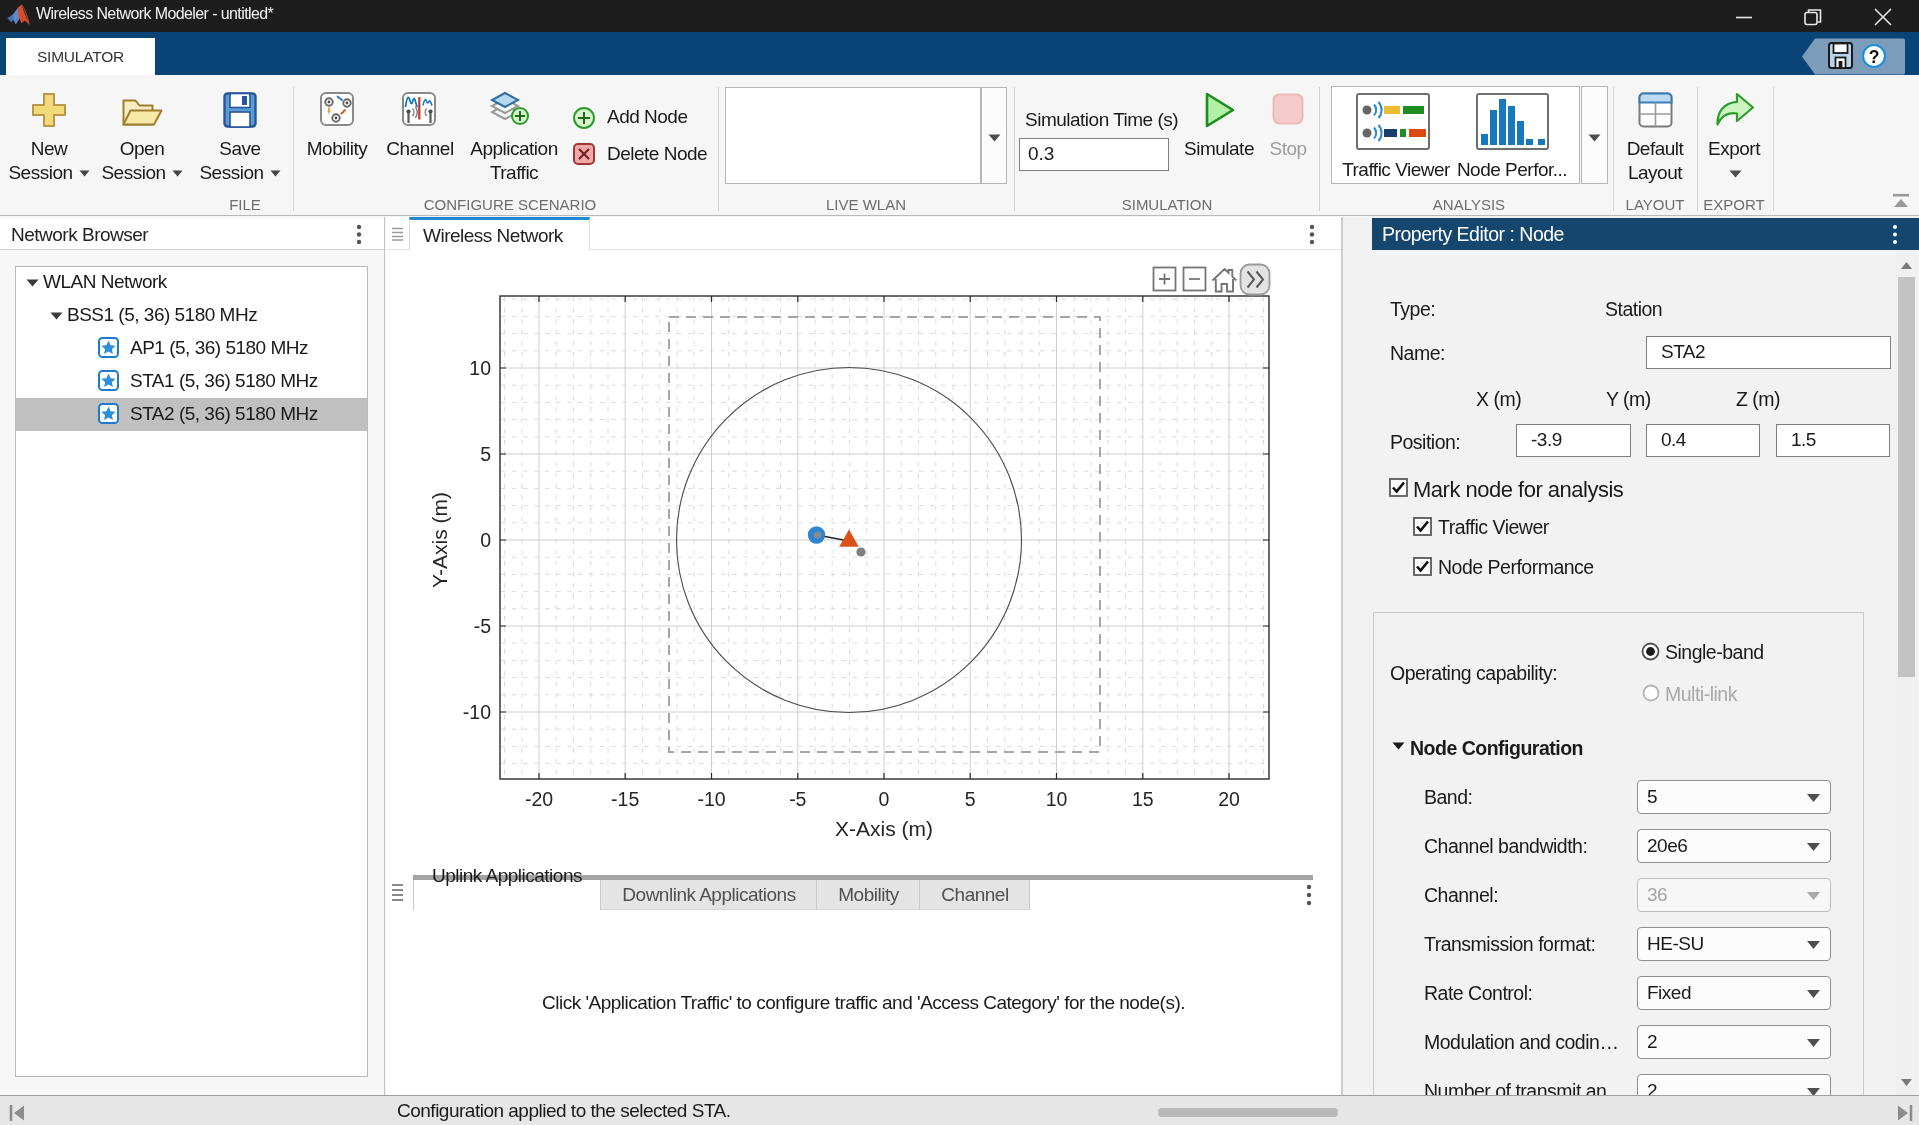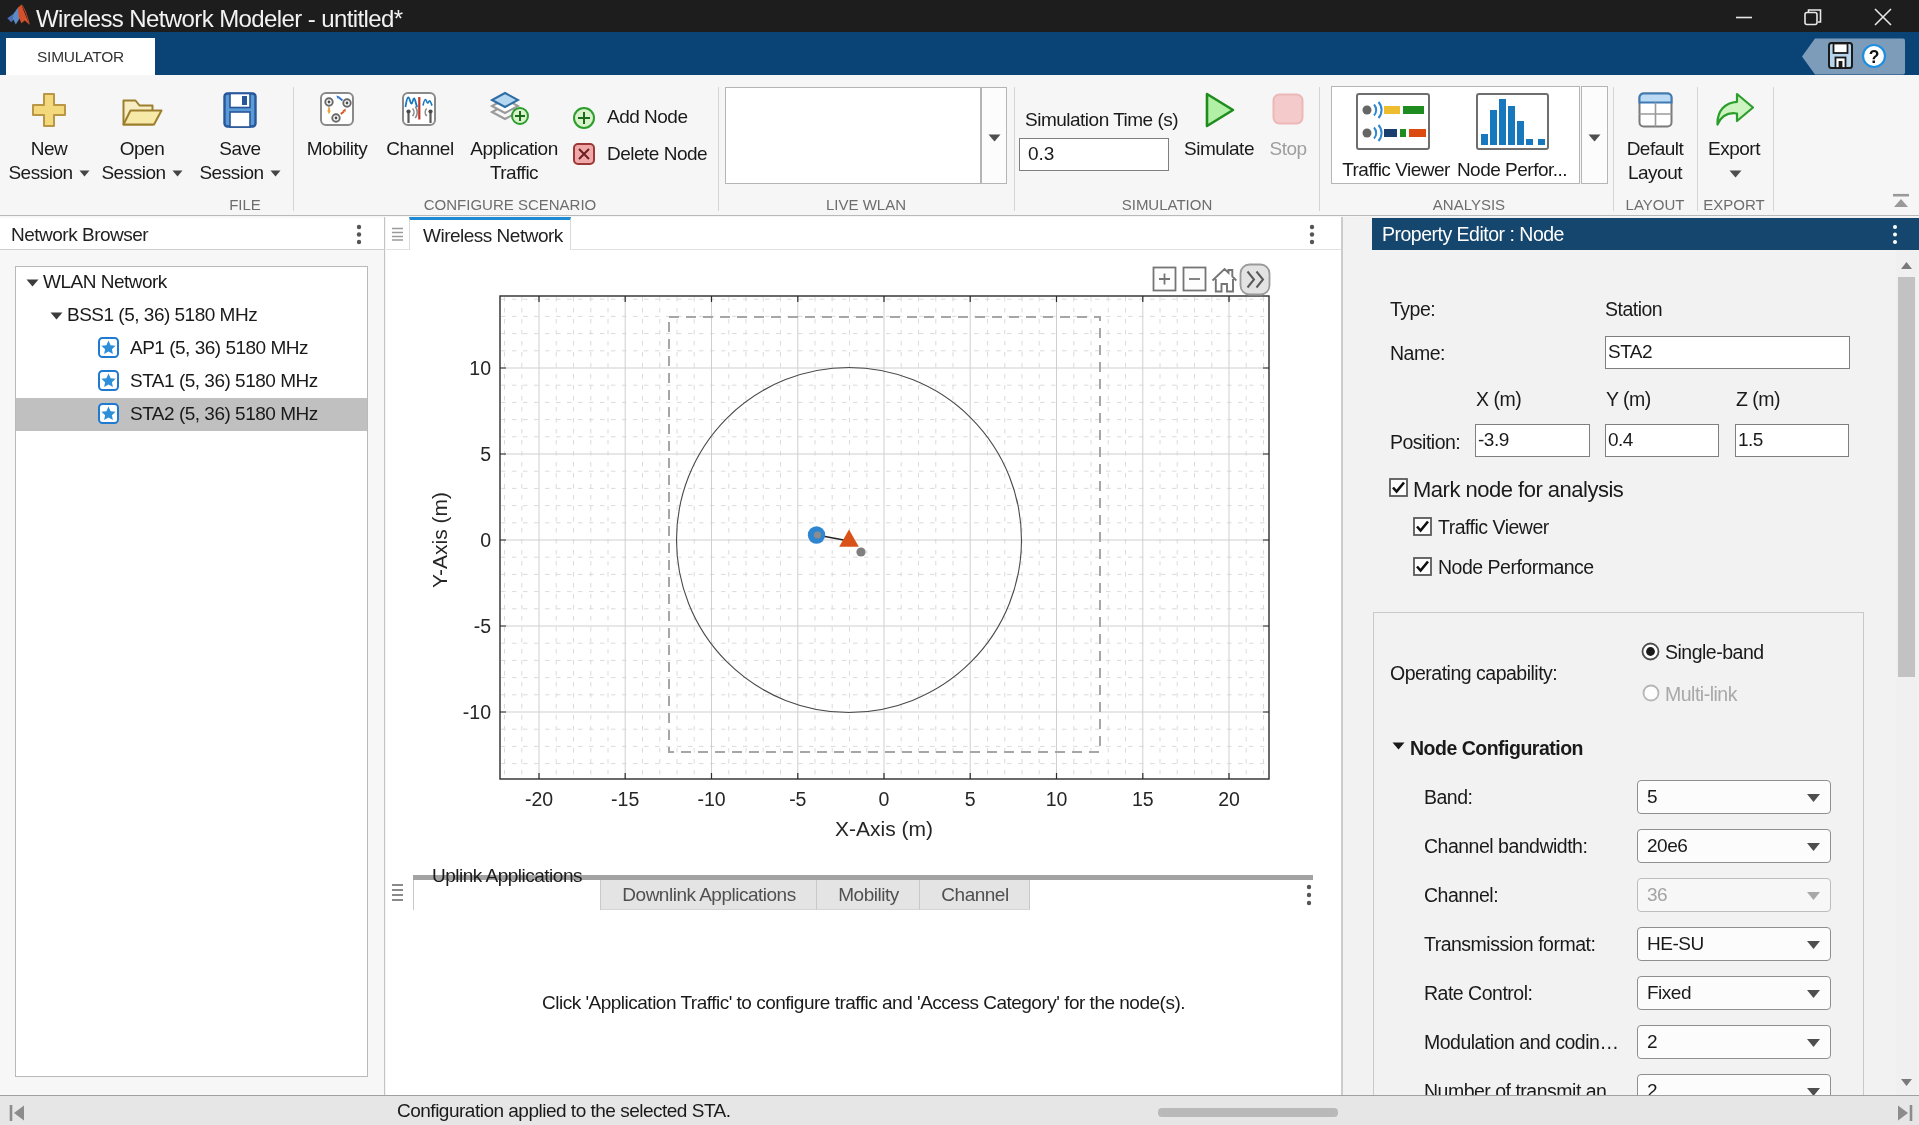--- a/index.html
+++ b/index.html
@@ -1,21 +1,21 @@
 <!DOCTYPE html>
 <html><head>
 <meta charset="utf-8">
 <style>
 * { margin:0; padding:0; box-sizing:border-box; }
 html,body { width:1919px; height:1125px; overflow:hidden; }
 body { font-family:"Liberation Sans", sans-serif; position:relative; background:#f5f5f5; }
 .abs { position:absolute; }
 
 #titlebar { left:0; top:0; width:1919px; height:32px; background:#1d1d1d; }
-#titletext { left:36px; top:5px; color:#f2f2f2; font-size:24px; letter-spacing:-0.6px; }
+#titletext { left:36px; top:5px; color:#f2f2f2; font-size:16px; letter-spacing:-0.6px; }
 
 #band { left:0; top:32px; width:1919px; height:43px; background:#0a4376; }
 #simtab { left:6px; top:38px; width:149px; height:37px; background:#fff;padding-left:22px; }
 #simtab span { position:absolute; left:0; right:0; top:10px; text-align:center; font-size:15.5px; color:#333; letter-spacing:-0.2px; }
 
 #toolstrip { left:0; top:75px; width:1919px; height:141px; background:#f6f6f6; border-bottom:1px solid #b9b9b9; }
 .tsep { position:absolute; top:87px; width:1px; height:124px; background:#d4d4d4; }
 .seclabel { position:absolute; top:196px; font-size:15px; color:#6d6d6d; text-align:center; }
 .tslabel { position:absolute; font-size:19px; letter-spacing:-0.5px; color:#1a1a1a; text-align:center; white-space:nowrap; }
 .graytext { color:#9e9e9e; }
@@ -23,30 +23,30 @@
 #leftpanel { left:0; top:217px; width:384px; height:878px; background:#f7f7f7; }
 #lp-head { left:0; top:218px; width:384px; height:32px; background:#fff; border-bottom:1px solid #cfcfcf; }
 #lp-head span { position:absolute; left:11px; top:6px; font-size:19px; letter-spacing:-0.5px; color:#222; }
 #treebox { left:15px; top:266px; width:353px; height:811px; background:#fff; border:1px solid #b9b9b9; }
 .trow { position:absolute; left:16px; width:351px; height:33px; }
 #vdiv1 { left:384px; top:217px; width:1px; height:878px; background:#c4c4c4; }
 #vdiv2 { left:1341px; top:217px; width:2px; height:878px; background:#cccccc; }
 
 #centerpanel { left:386px; top:217px; width:955px; height:878px; background:#fff; }
 #ctabbar { left:386px; top:217px; width:955px; height:33px; background:#fff; border-bottom:1px solid #e2e2e2; }
-#ctab { left:409px; top:217px; width:162px; height:33px; background:#fff; border-top:3px solid #1e8ad3; border-left:1px solid #d9d9d9; border-right:1px solid #d9d9d9;padding-left:34px; }
+#ctab { left:409px; top:217px; width:181px; height:33px; background:#fff; border-top:3px solid #1e8ad3; border-left:1px solid #d9d9d9; border-right:1px solid #d9d9d9;padding-left:34px; }
 #ctab span { position:absolute; left:13px; top:5px; font-size:19px; letter-spacing:-0.5px; color:#222; }
 #btabstripe { left:413px; top:875px; width:900px; height:5px; background:#a3a3a3; }
 #bmsg { left:386px; top:992px; width:955px; text-align:center; font-size:19px; letter-spacing:-0.5px; color:#1a1a1a; }
 
 #rightpanel { left:1343px; top:217px; width:576px; height:878px; background:#f2f2f2; }
 #rp-head { left:1343px; top:218px; width:576px; height:32px; background:#15466e;margin-left:29px; }
 #rp-head span { position:absolute; left:10px; top:5px; font-size:19.5px; letter-spacing:-0.5px; color:#fff; }
 .plabel { position:absolute; font-size:19px; letter-spacing:-0.5px; color:#1a1a1a; white-space:nowrap; }
-.pinput { position:absolute; background:#fff; border:1px solid #7f7f7f; font-size:19px; letter-spacing:-0.5px; color:#1a1a1a; padding-left:2px; }
+.pinput { position:absolute; background:#fff; border:1px solid #7f7f7f; font-size:19px; letter-spacing:-0.5px; color:#1a1a1a; padding-left:14px;margin-left:41px; }
 .pinput span { position:relative; top:4px; }
 #groupbox { left:1373px; top:612px; width:491px; height:520px; border:1px solid #c9c9c9; }
 .dd { position:absolute; width:194px; height:34px; background:#fcfcfc; border:1px solid #8f8f8f; border-radius:4px; }
 .dd span { position:absolute; left:9px; top:5px; font-size:19px; letter-spacing:-0.5px; color:#1a1a1a; }
 .dd svg { position:absolute; right:9px; top:12px; }
 .dd.dis { border-color:#bdbdbd; background:#f7f7f7; }
 .dd.dis span { color:#a3a3a3; }
 
 #statusbar { left:0; top:1095px; width:1919px; height:30px; background:#e6e6e6; border-top:1px solid #a0a0a0; }
 #statustext { left:397px; top:1100px; font-size:19px; letter-spacing:-0.5px; color:#1a1a1a; }

